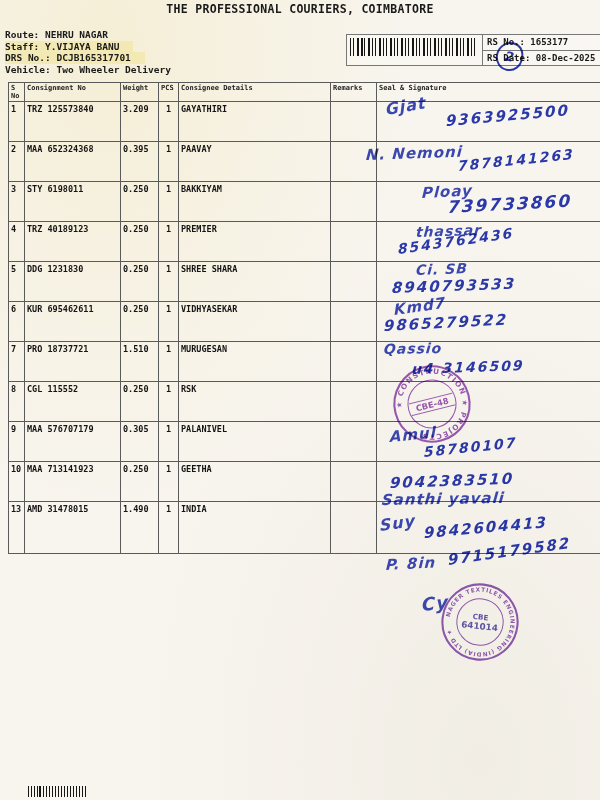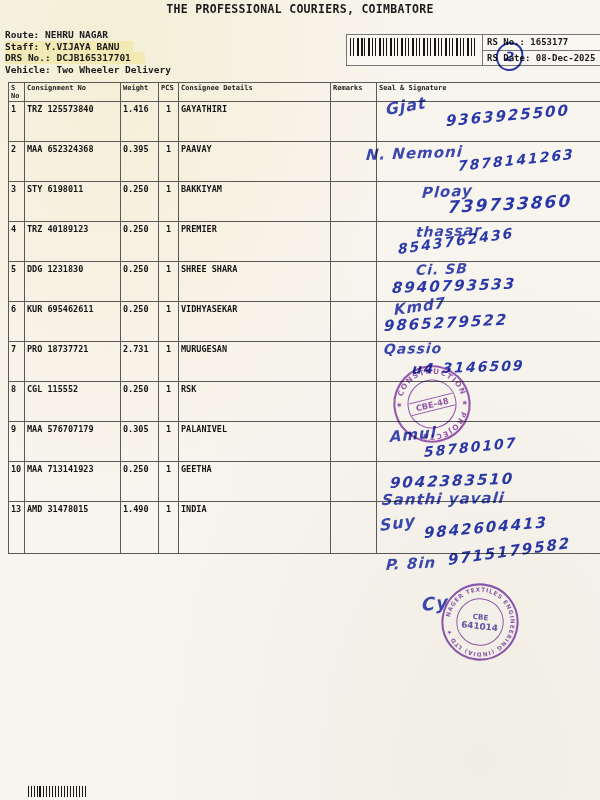--- a/index.html
+++ b/index.html
@@ -100,21 +100,21 @@
         <th>PCS</th>
         <th>Consignee Details</th>
         <th>Remarks</th>
         <th>Seal &amp; Signature</th>
       </tr>
     </thead>
     <tbody id="rows">
         <tr>
           <td class="c-sno">1</td>
           <td class="c-consignment">TRZ 125573840</td>
-          <td class="c-weight">1.416</td>
+          <td class="c-weight">3.209</td>
           <td class="c-pcs">1</td>
           <td class="c-consignee">GAYATHIRI</td>
           <td class="c-remarks"></td>
           <td class="c-seal"></td>
         </tr>
         <tr>
           <td class="c-sno">2</td>
           <td class="c-consignment">MAA 652324368</td>
           <td class="c-weight">0.395</td>
           <td class="c-pcs">1</td>
@@ -154,21 +154,21 @@
           <td class="c-consignment">KUR 695462611</td>
           <td class="c-weight">0.250</td>
           <td class="c-pcs">1</td>
           <td class="c-consignee">VIDHYASEKAR</td>
           <td class="c-remarks"></td>
           <td class="c-seal"></td>
         </tr>
         <tr>
           <td class="c-sno">7</td>
           <td class="c-consignment">PRO 18737721</td>
-          <td class="c-weight">2.731</td>
+          <td class="c-weight">1.510</td>
           <td class="c-pcs">1</td>
           <td class="c-consignee">MURUGESAN</td>
           <td class="c-remarks"></td>
           <td class="c-seal"></td>
         </tr>
         <tr>
           <td class="c-sno">8</td>
           <td class="c-consignment">CGL 115552</td>
           <td class="c-weight">0.250</td>
           <td class="c-pcs">1</td>

